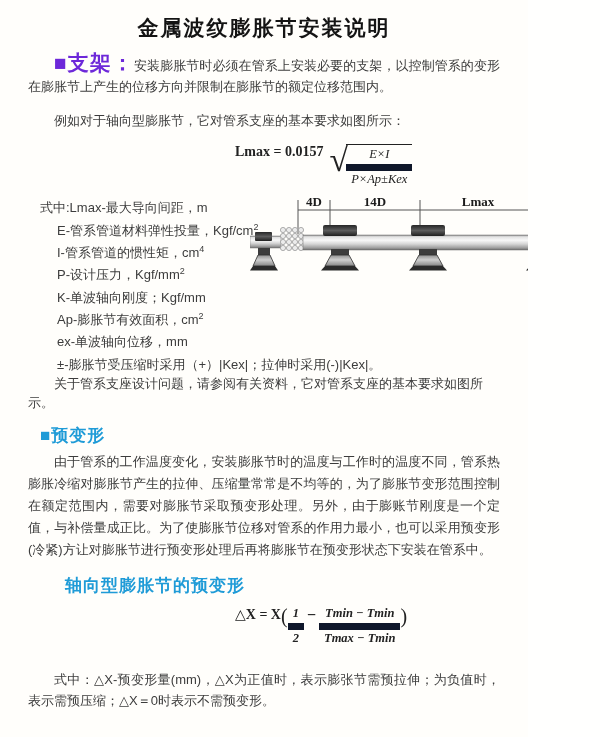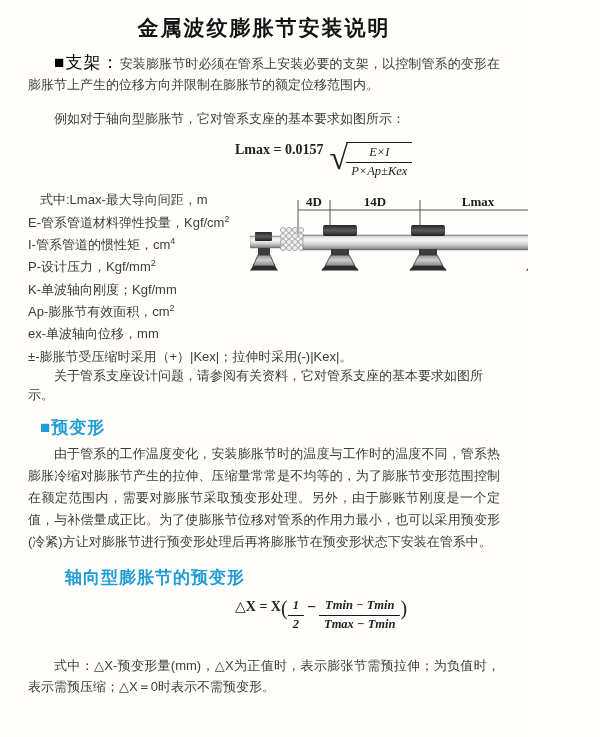--- a/index.html
+++ b/index.html
@@ -9,42 +9,42 @@
     color:#3c3c3c;-webkit-font-smoothing:antialiased;
   }
   .page{position:relative;width:528px;height:737px;overflow:hidden;background:#fffefb;}
   .content{padding:0 28px;}
   .title{
     text-align:center;font-size:21px;font-weight:bold;color:#141414;
     letter-spacing:2px;margin:14px 0 10px 0;
   }
   .para{font-size:13px;line-height:21px;text-align:justify;}
   .indent{text-indent:2em;}
-  .sec-inline{font-size:17px;font-weight:normal;color:#000000;letter-spacing:1px;}
+  .sec-inline{font-size:21px;font-weight:bold;color:#6d28d9;letter-spacing:1px;}
   .sec-head{font-size:17px;font-weight:bold;color:#1f9bd7;letter-spacing:1px;}
   .sub-head{font-size:17px;font-weight:bold;color:#1f9bd7;letter-spacing:1px;}
   .support-para{margin-top:9px;}
   .example{margin-top:2px;}
 
   
   .formula{display:flex;align-items:flex-start;font-family:"Liberation Serif","DejaVu Serif",serif;color:#222;}
   .f-lhs{font-weight:bold;font-size:14px;white-space:pre;}
   .frac{display:inline-block;text-align:center;vertical-align:middle;font-style:italic;font-size:12.5px;line-height:1.25;}
-  .frac .num{display:block;border-bottom:1px solid #0f172a;padding:0 5px 1px 5px;}
+  .frac .num{display:block;border-bottom:7px solid #0f172a;padding:0 5px 1px 5px;}
   .frac .den{display:block;padding:1px 5px 0 5px;}
   .rad{font-size:34px;line-height:30px;font-weight:bold;margin:0 -2px 0 6px;position:relative;top:1px;}
   .radicand{display:inline-block;border-top:1.6px solid #222;padding-top:2px;}
   .formula1{margin:9px 0 8px 207px;}
   .formula2{margin:9px 0 23px 207px;font-weight:bold;}
   .paren{font-size:20px;font-weight:normal;position:relative;top:-1px;}
   .op{padding:0 3px;font-weight:bold;}
 
   
   .vars{margin-top:7px;}
-  .var-line{font-size:13px;line-height:19px;}
+  .var-line{font-size:13px;line-height:19px;margin-left:29px;}
   .var-line.first{margin-left:12px;}
   sup{font-size:9px;}
   .note-line{font-size:13px;line-height:19px;text-indent:2em;}
 
   .pre-body{margin-top:4px;line-height:22px;}
   .axial-lines{line-height:21px;}
   .axial-para{line-height:21px;margin-top:4px;}
   .var-line2{font-size:13px;line-height:21px;margin-left:29px;}
 
   .sec2{margin-top:12px;margin-left:12px;}

